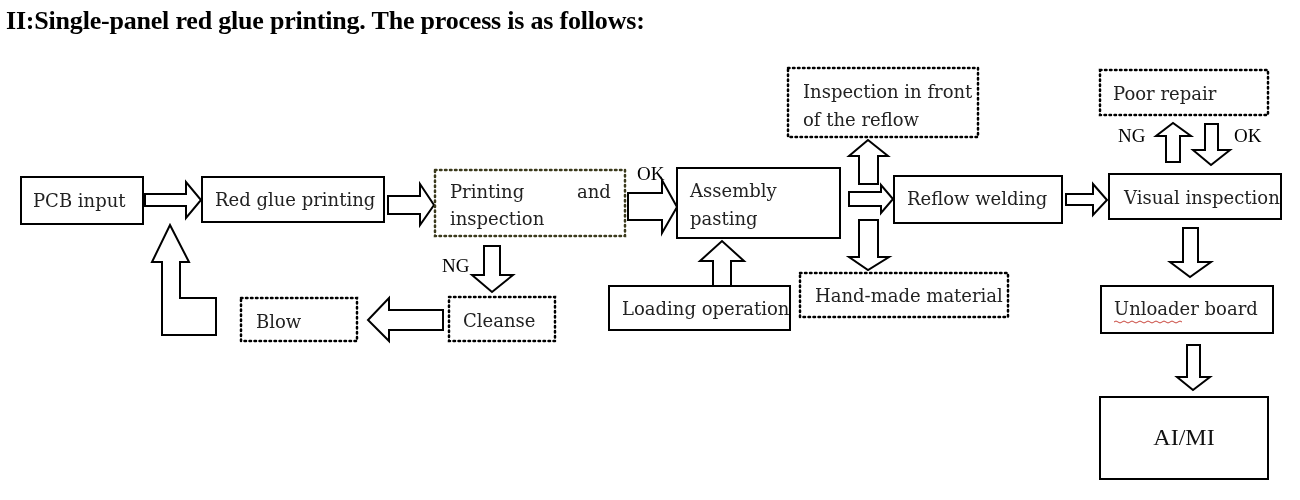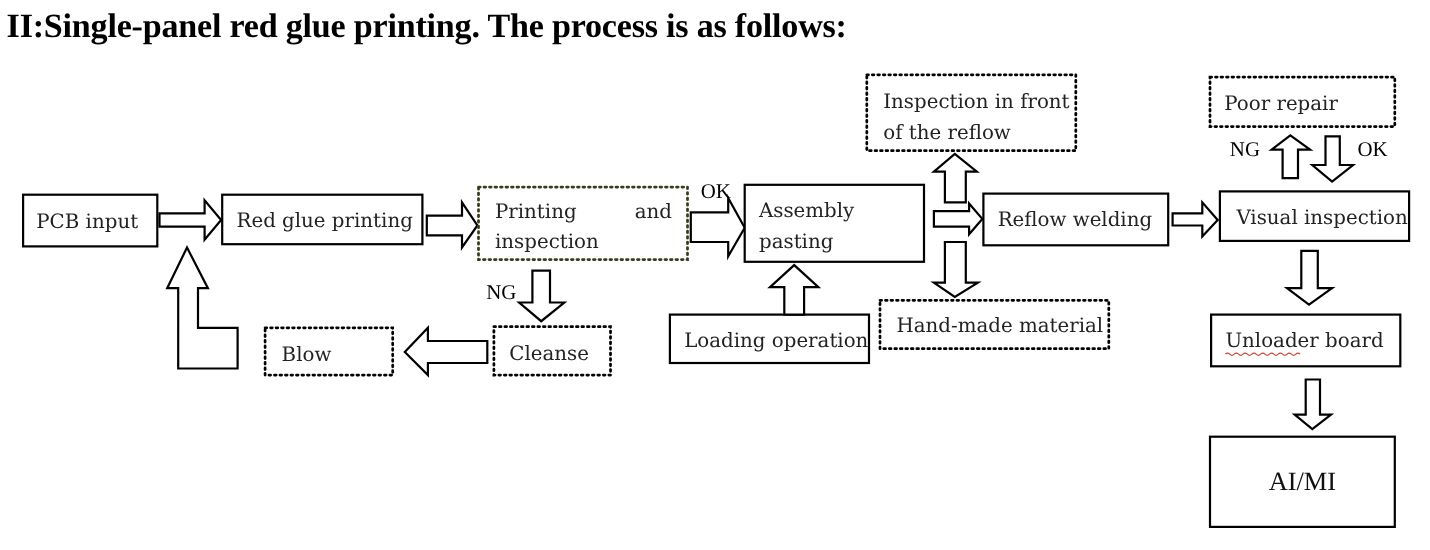--- a/index.html
+++ b/index.html
@@ -1,20 +1,20 @@
 <!DOCTYPE html>
 <html><head>
 <meta charset="utf-8">
 <style>
   html, body { margin: 0; padding: 0; background: #ffffff; }
   body { width: 1300px; height: 500px; position: relative; overflow: hidden; }
   .title {
     position: absolute; left: 6px; top: 6px;
     font-family: "Liberation Serif", serif; font-weight: bold;
-    font-size: 31px; color: #000; white-space: nowrap; letter-spacing: -0.2px;
+    font-size: 26px; color: #000; white-space: nowrap; letter-spacing: -0.2px;
   }
   svg { position: absolute; left: 0; top: 0; }
   .box { fill: #fff; stroke: #000; stroke-width: 2; }
   .dbox { fill: #fff; stroke: #000; stroke-width: 2.5; stroke-dasharray: 1.5 3.5; stroke-linecap: round; }
   .dbox-olive { fill: #fff; stroke: #3b3a1c; stroke-width: 2.5; stroke-dasharray: 1.5 3.5; stroke-linecap: round; }
   .arrow { fill: #fff; stroke: #000; stroke-width: 2; stroke-linejoin: miter; }
   .lbl { font-family: "DejaVu Serif", serif; font-size: 18px; fill: #222; }
   .lbl-big { font-family: "Liberation Serif", serif; font-size: 24px; fill: #111; }
   .tag { font-family: "Liberation Serif", serif; font-size: 19px; fill: #000; }
   .squiggle { fill: none; stroke: #c9463d; stroke-width: 1; }

